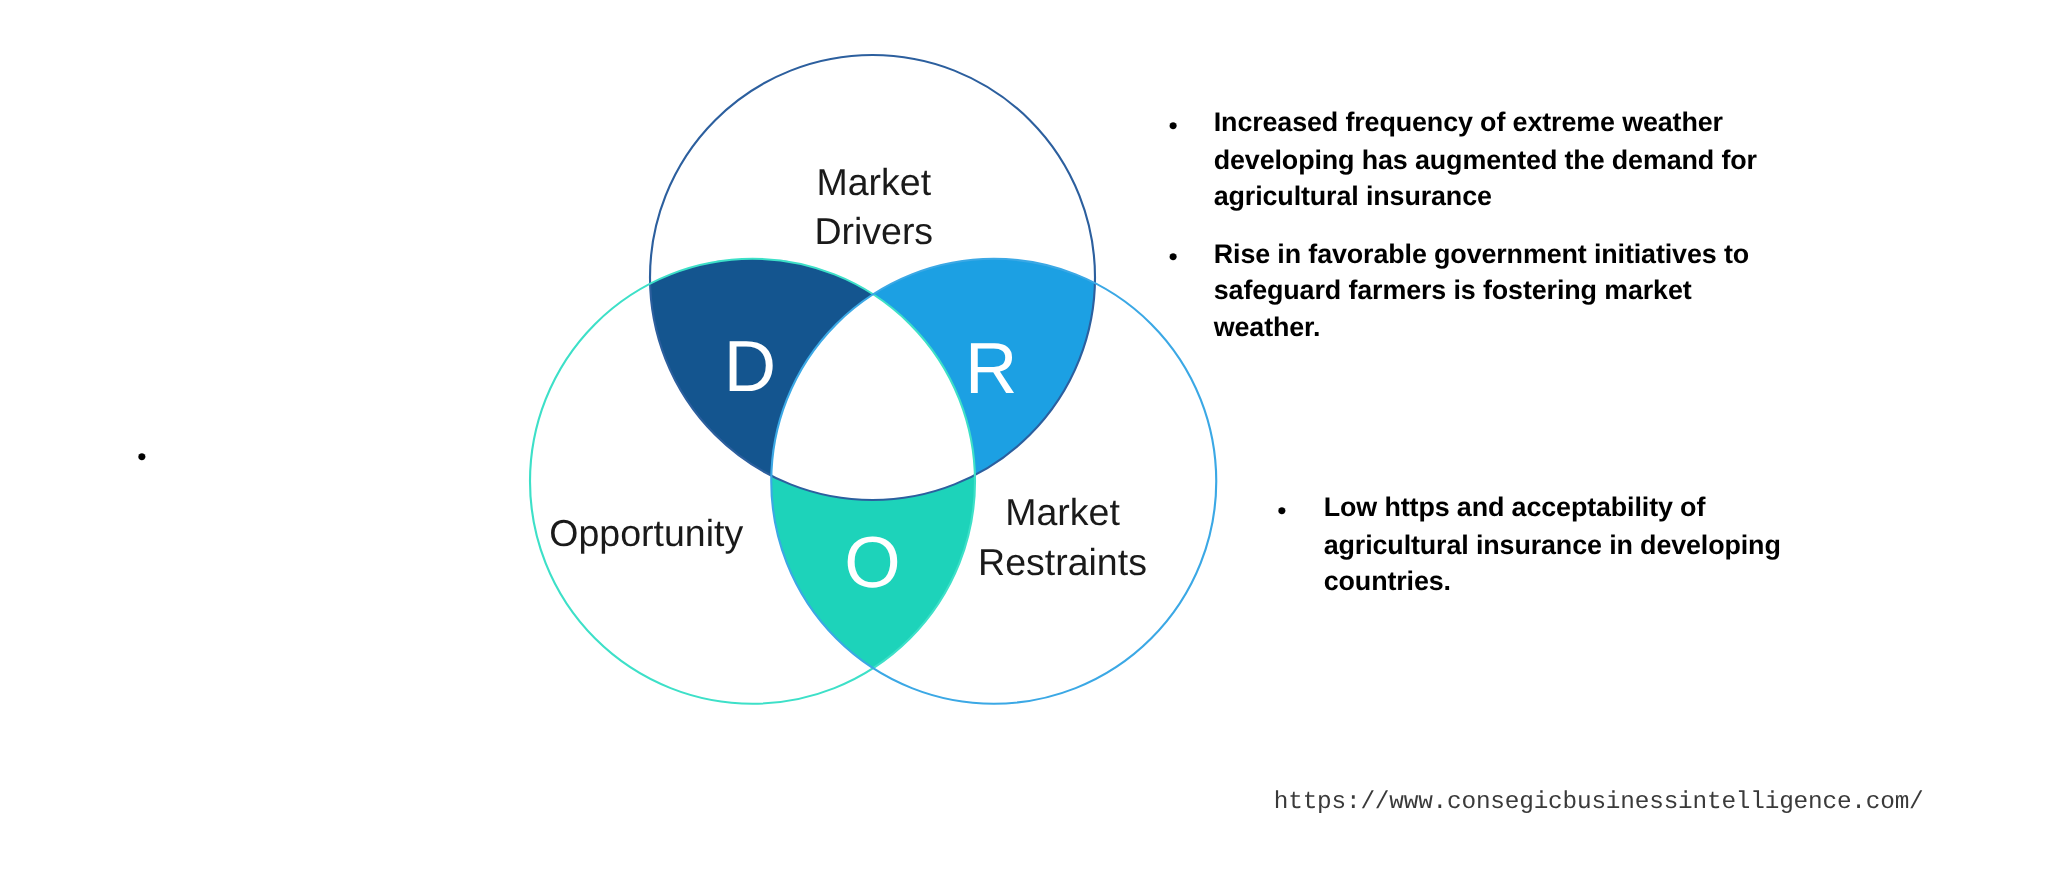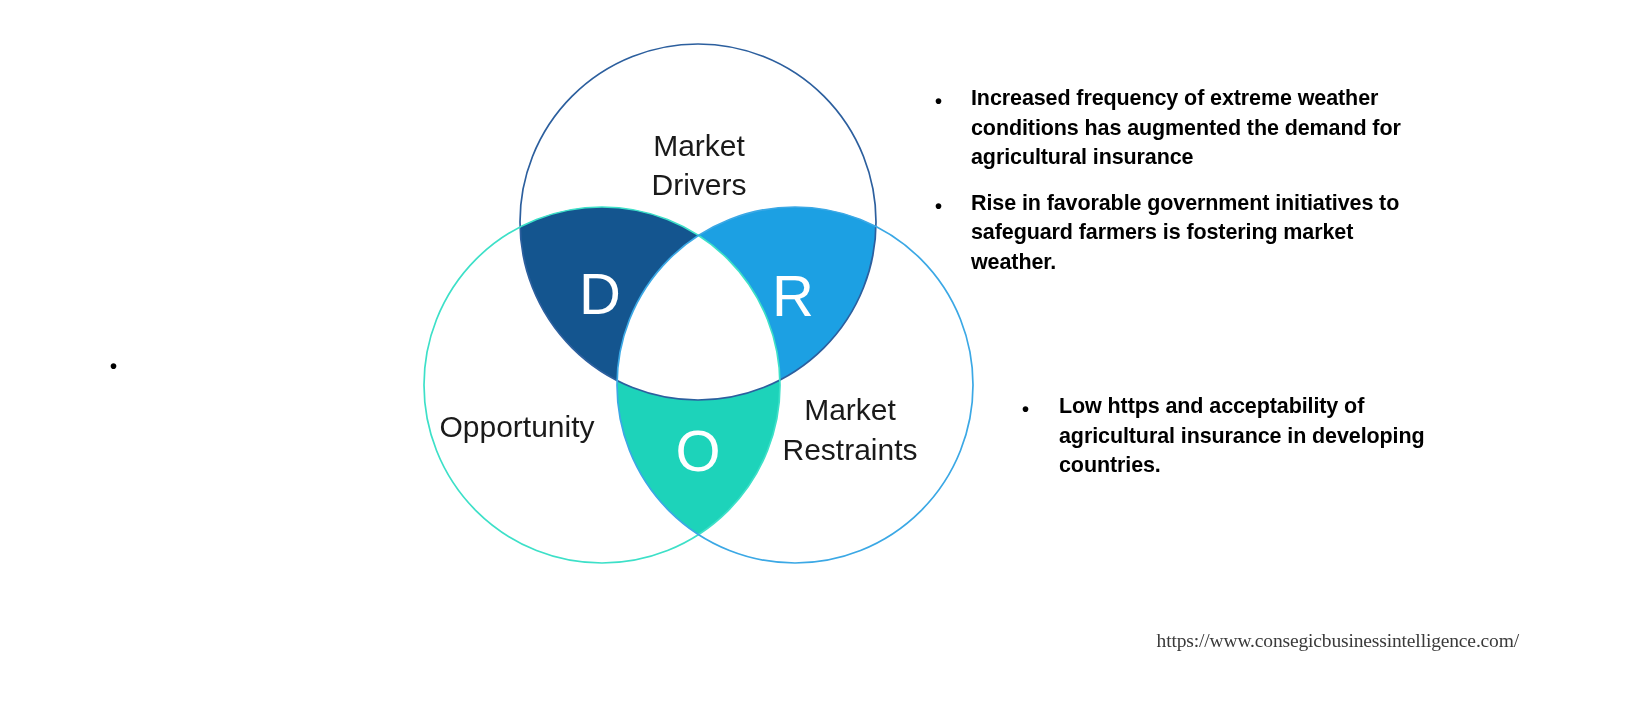--- a/index.html
+++ b/index.html
@@ -108,21 +108,21 @@
   }
   #text-block-opportunity .bullet-dot { width: 33px; padding-top: 7px; }
 
   
   #source-url {
     position: absolute;
     left: 1019px;
     top: 628px;
     width: 500px;
     text-align: right;
-    font-family: Liberation Serif, serif;
+    font-family: Liberation Mono, monospace;
     font-size: 19.5px;
     line-height: 26px;
     color: #3a3a3a;
     letter-spacing: -0.15px;
   }
 </style>
 </head>
 <body style="background: rgb(255, 255, 255);">
 
 <div id="stage">
@@ -187,21 +187,21 @@
 
       <text class="venn-region-letter" x="220" y="265">D</text>
       <text class="venn-region-letter" x="413" y="267">R</text>
       <text class="venn-region-letter" x="318" y="422">O</text>
     </svg>
   </div>
 
   <div class="text-block" id="text-block-drivers">
     <div class="bullet-item">
       <span class="bullet-dot">•</span>
-      <span class="bullet-text">Increased frequency of extreme weather conditions has augmented the demand for agricultural insurance</span>
+      <span class="bullet-text">Increased frequency of extreme weather developing has augmented the demand for agricultural insurance</span>
     </div>
     <div class="bullet-item">
       <span class="bullet-dot">•</span>
       <span class="bullet-text">Rise in favorable government initiatives to safeguard farmers is fostering market weather.</span>
     </div>
   </div>
 
   <div class="text-block" id="text-block-restraints">
     <div class="bullet-item">
       <span class="bullet-dot">•</span>

